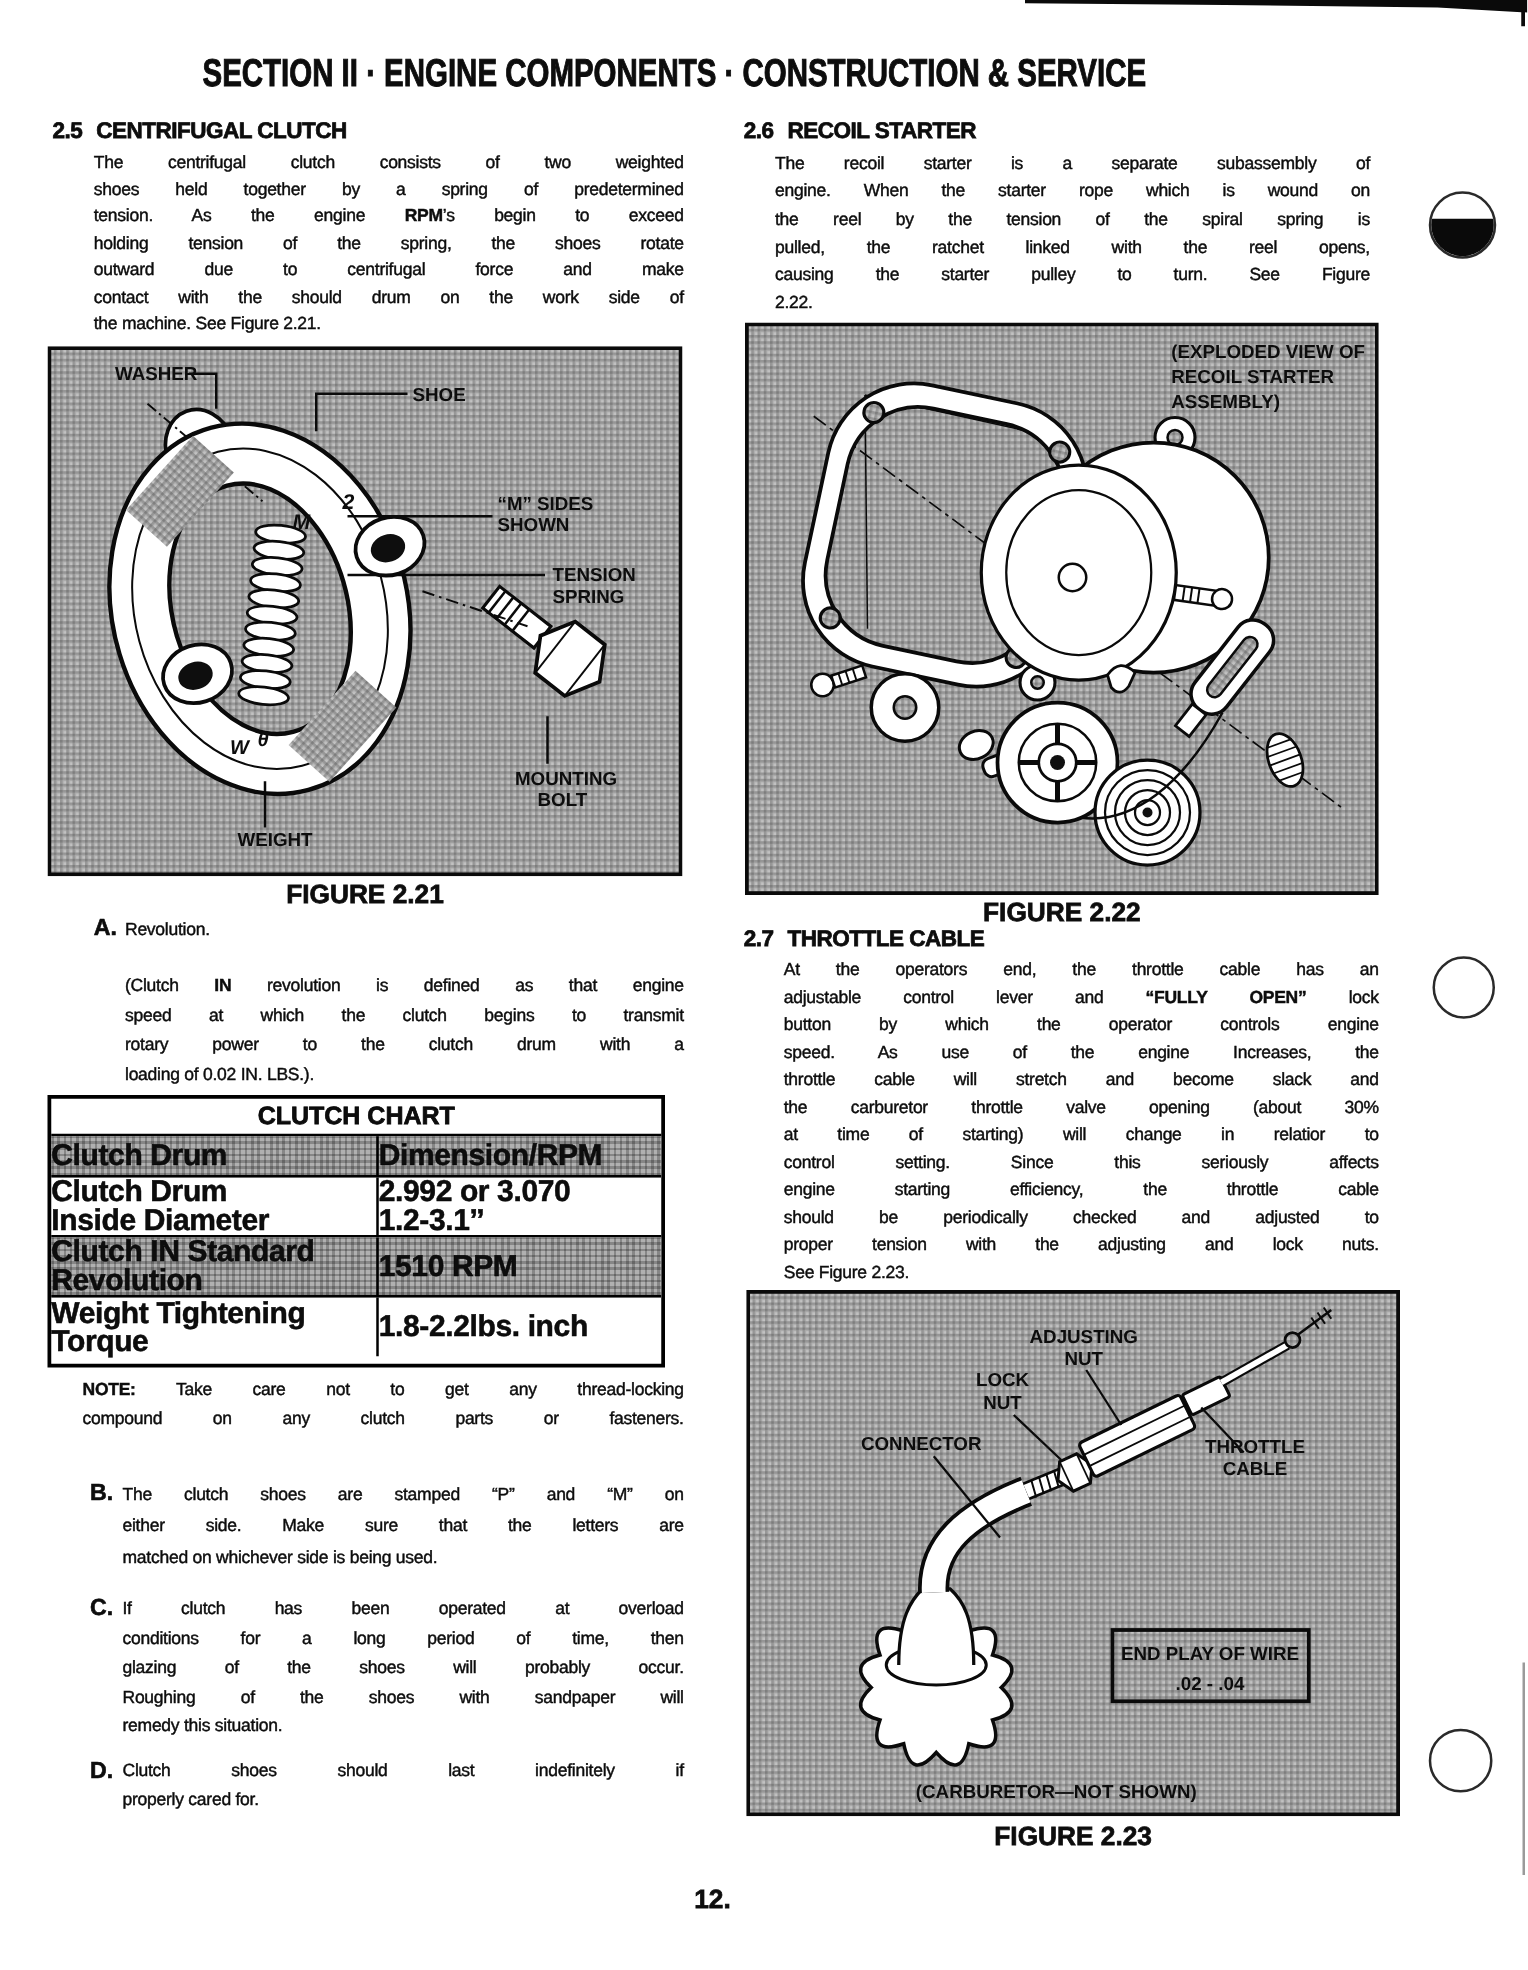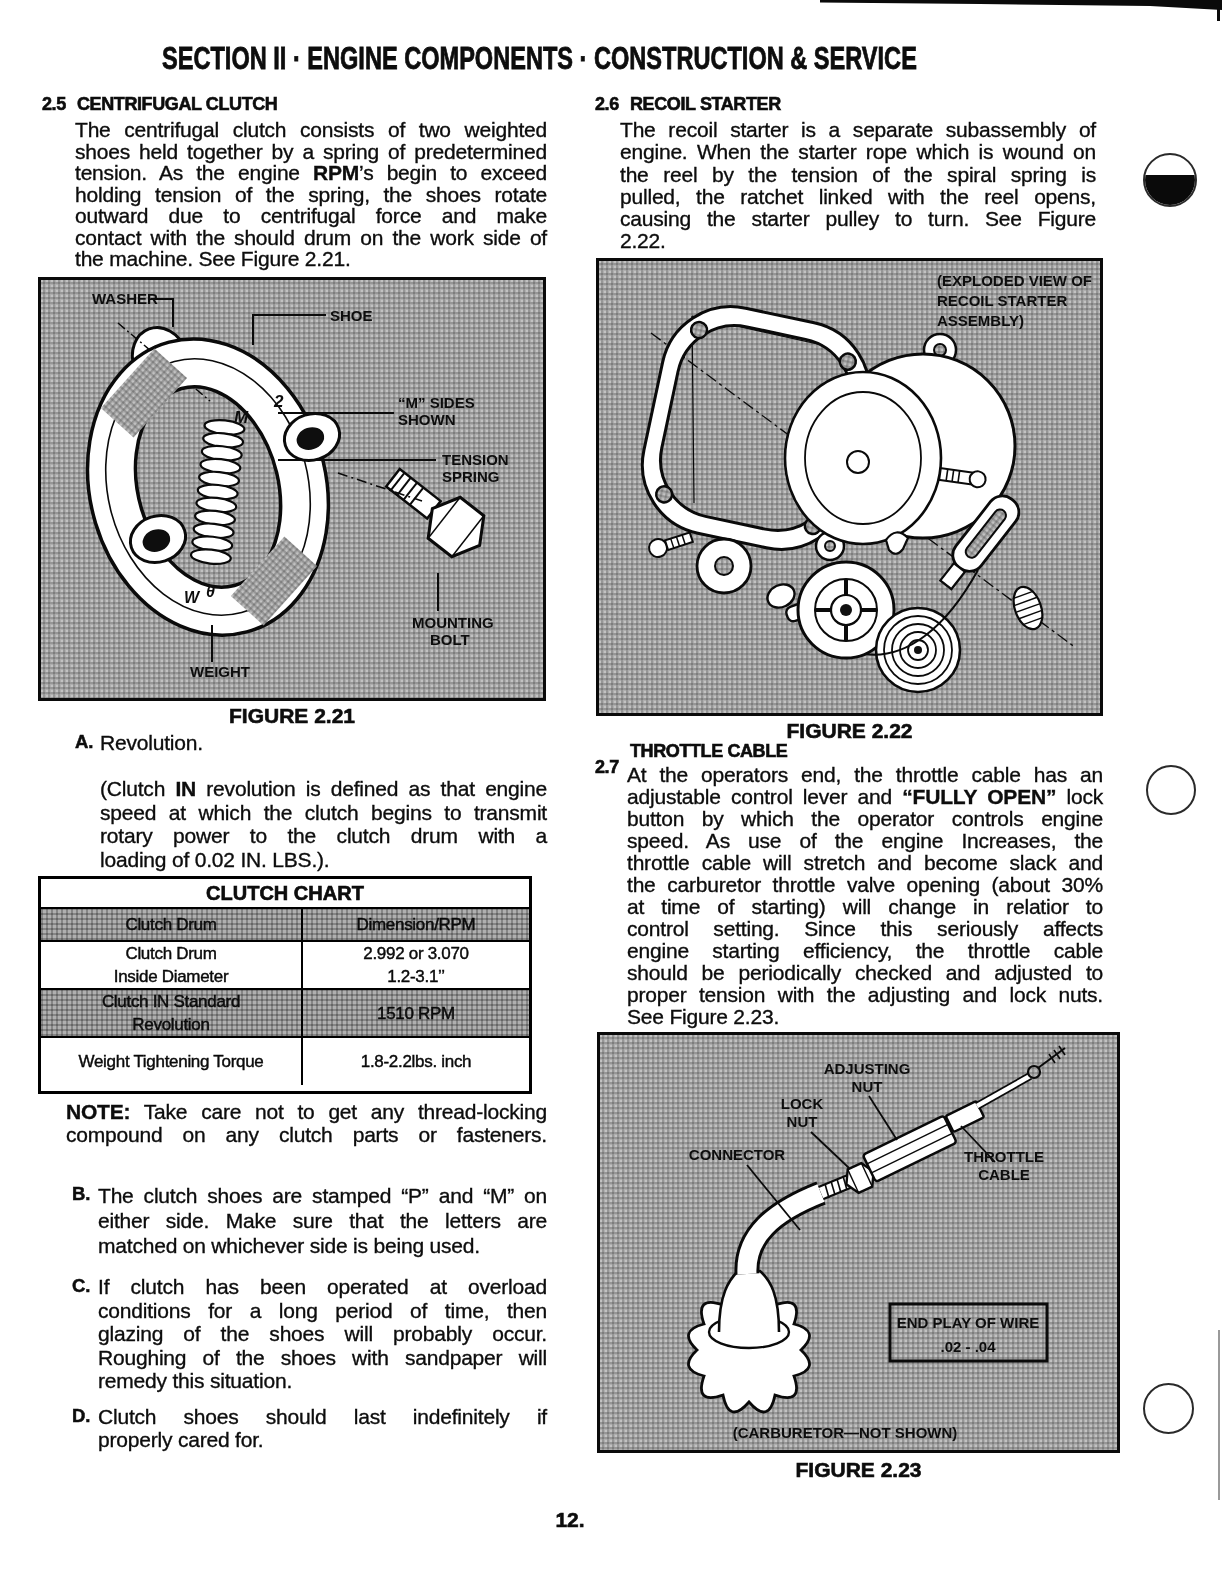--- a/index.html
+++ b/index.html
@@ -1,36 +1,36 @@
 <!DOCTYPE html>
 <html><head>
 <meta charset="utf-8">
 <style>
   html,body{margin:0;padding:0;}
   body{width:1222px;height:1576px;background:#ffffff;position:relative;
        font-family:"Liberation Sans",sans-serif;color:#0d0d0d;overflow:hidden;}
   .abs{position:absolute;}
-  .bodytext{font-size:21px;letter-spacing:-0.2px;-webkit-text-stroke:0.35px #0d0d0d;}
+  .bodytext{font-size:14px;letter-spacing:-0.2px;-webkit-text-stroke:0.35px #0d0d0d;}
   .line{text-align:justify;text-align-last:justify;}
   .line.noj{text-align-last:left;}
   b{font-weight:bold;}
   .headnum,.headtitle{font-size:18px;font-weight:bold;letter-spacing:-0.4px;-webkit-text-stroke:0.6px #0d0d0d;}
   .caption{font-size:21px;font-weight:bold;text-align:center;-webkit-text-stroke:0.6px #0d0d0d;}
   .hanglabel{font-weight:bold;font-size:18.5px;-webkit-text-stroke:0.5px #0d0d0d;}
   #main-title{font-size:31px;font-weight:bold;white-space:nowrap;letter-spacing:0px;
               transform:scaleX(0.76);transform-origin:left center;-webkit-text-stroke:0.8px #0d0d0d;}
   
   #clutch-table{left:38px;top:876px;width:494px;height:218px;border:3px solid #000;box-sizing:border-box;background:#fff;}
   .t-title{height:28px;border-bottom:2px solid #000;display:flex;align-items:center;justify-content:center;
            font-size:20px;font-weight:bold;-webkit-text-stroke:0.6px #000;}
   .t-row{display:flex;border-bottom:2px solid #000;box-sizing:border-box;}
   .t-row:last-child{border-bottom:none;}
   .t-c1{width:262px;border-right:2px solid #000;box-sizing:border-box;display:flex;flex-direction:column;justify-content:center;}
   .t-c2{flex:1;display:flex;flex-direction:column;justify-content:center;}
-  .cline{text-align:center;font-size:17px;font-weight:normal;letter-spacing:-0.3px;line-height:23px;-webkit-text-stroke:0.4px #000;}
+  .cline{font-size:24px;font-weight:bold;letter-spacing:-0.3px;line-height:23px;-webkit-text-stroke:0.4px #000;}
   .shaded{background-color:#b0b0b0;
     background-image:repeating-linear-gradient(90deg, rgba(0,0,0,.24) 0 2px, rgba(0,0,0,0) 2px 5px),
                      repeating-linear-gradient(0deg, rgba(0,0,0,.24) 0 2px, rgba(0,0,0,0) 2px 5px);}
   svg text{font-family:"Liberation Sans",sans-serif;font-weight:bold;fill:#0d0d0d;}
   .figlabel{font-size:15px;}
   .mark-circle{border-radius:50%;border:2px solid #2a2a2a;box-sizing:border-box;}
   #mark-half{left:1143px;top:153px;width:54px;height:54px;background:#fff;overflow:hidden;position:absolute;}
   #mark-half .fill{position:absolute;left:-2px;right:-2px;top:20px;bottom:-2px;background:#0a0a0a;}
 </style>
 </head>
@@ -327,21 +327,21 @@
     <line x1="-11" y1="14" x2="11" y2="14" stroke="#0a0a0a" stroke-width="1.4"></line>
   </g>
   <path d="M382,312 C350,370 310,402 268,396" fill="none" stroke="#0a0a0a" stroke-width="2"></path>
 
   <text class="figlabel" x="341" y="28">(EXPLODED VIEW OF</text>
   <text class="figlabel" x="341" y="48">RECOIL STARTER</text>
   <text class="figlabel" x="341" y="68">ASSEMBLY)</text>
 </svg>
 <div class="abs caption" style="left:596px;top:719px;width:507px;">FIGURE 2.22</div>
 
-<div class="abs headnum" style="left:595px;top:741px;margin-top:16px;">2.7</div>
+<div class="abs headnum" style="left:595px;top:741px;">2.7</div>
 <div class="abs headtitle" style="left:630px;top:741px;">THROTTLE CABLE</div>
 <div class="abs bodytext" style="left:627px;top:764px;width:476px;line-height:22px;">
     <div class="line"><span>At the operators end, the throttle cable has an</span></div>
     <div class="line"><span>adjustable control lever and </span><b>“FULLY OPEN”</b><span> lock</span></div>
     <div class="line"><span>button by which the operator controls engine</span></div>
     <div class="line"><span>speed. As use of the engine Increases, the</span></div>
     <div class="line"><span>throttle cable will stretch and become slack and</span></div>
     <div class="line"><span>the carburetor throttle valve opening (about 30%</span></div>
     <div class="line"><span>at time of starting) will change in relatior to</span></div>
     <div class="line"><span>control setting. Since this seriously affects</span></div>

